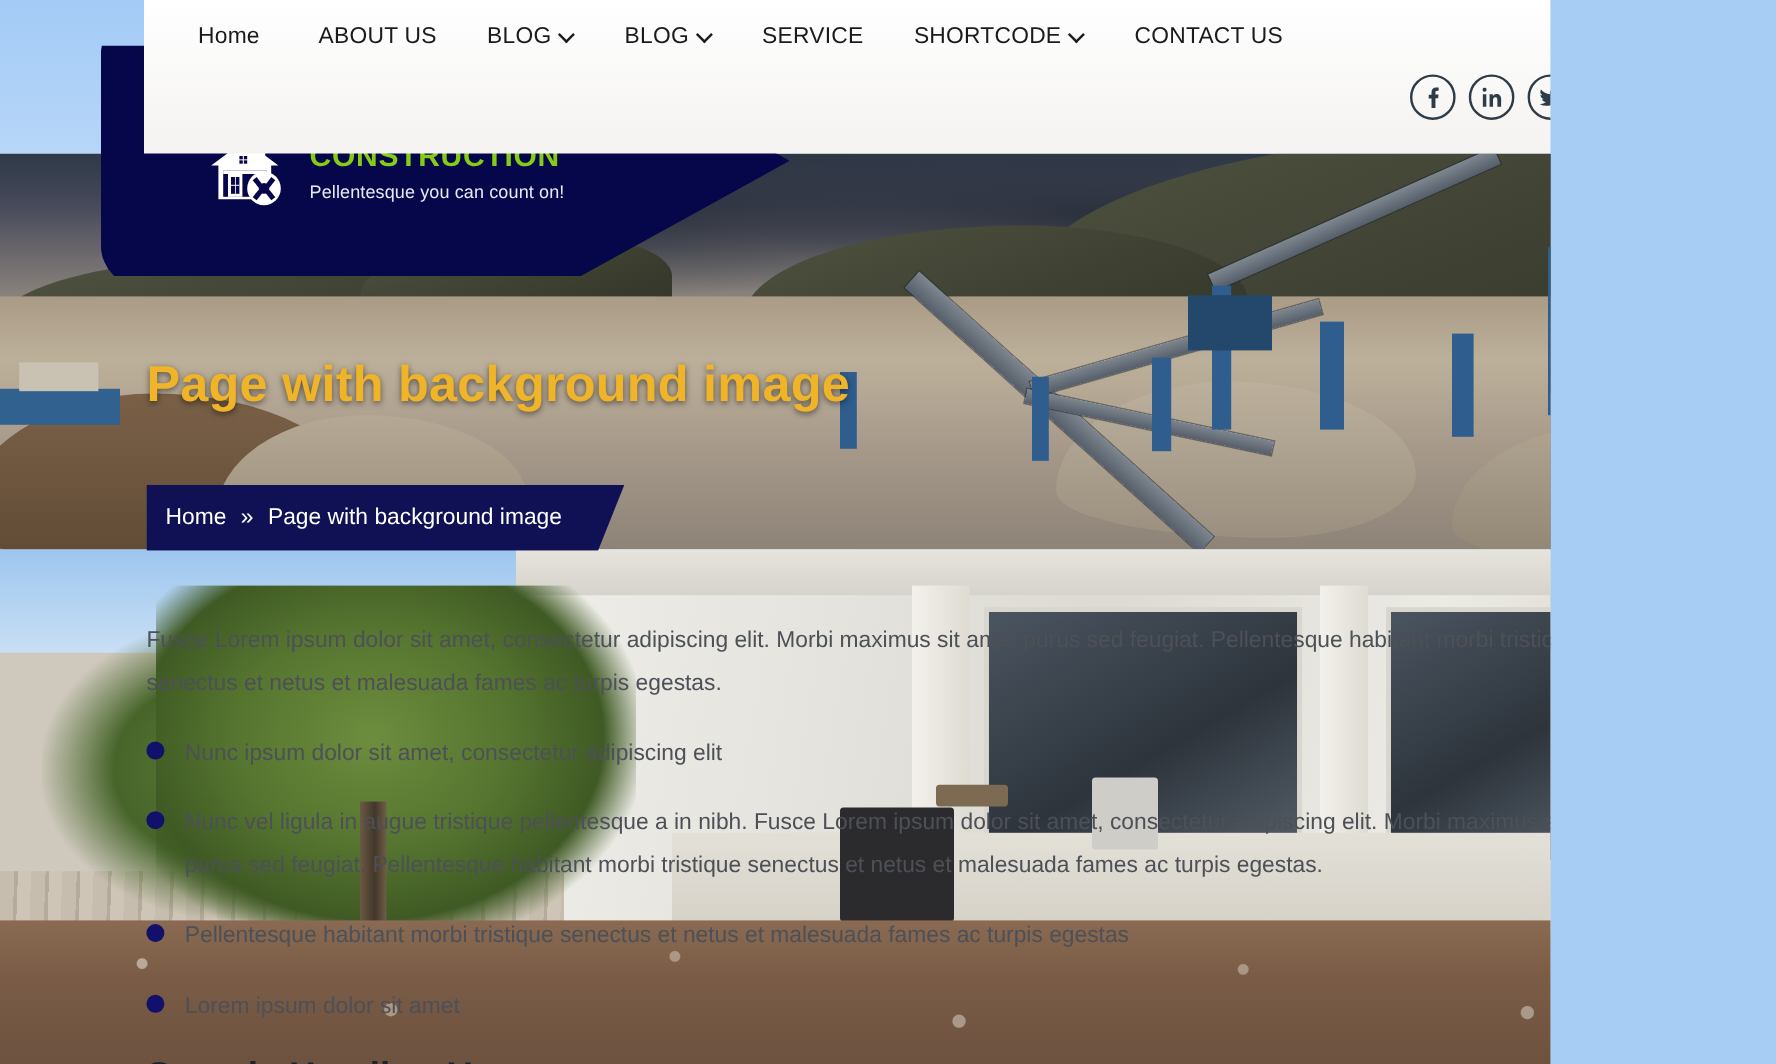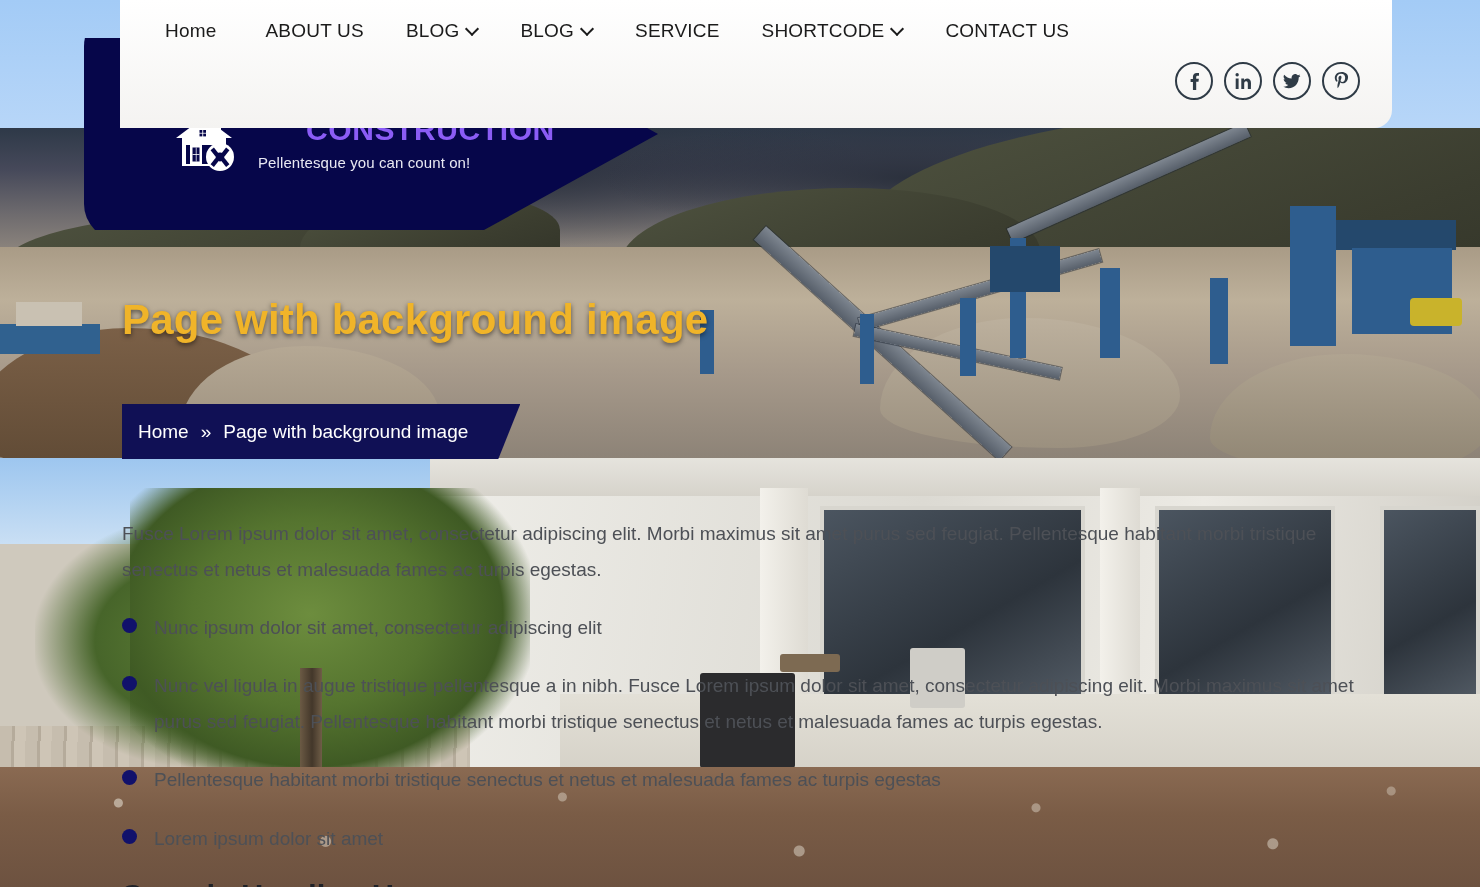--- a/index.html
+++ b/index.html
@@ -1,21 +1,21 @@
 <!DOCTYPE html>
 <html><head>
 <meta charset="utf-8">
 <style>
   * { margin:0; padding:0; box-sizing:border-box; }
   html,body{
     width:1480px; height:887px; overflow:hidden;
     font-family:"Liberation Sans", sans-serif;
     background:#a8cdf5;
   }
-  .page{ position:relative; width:1480px; height:887px; overflow:hidden; }
+  .page{ position:relative; width:1292px; height:887px; overflow:hidden; }
 
   
   .hero{
     position:absolute; left:0; top:128px; width:1480px; height:330px;
     overflow:hidden;
   }
   .sky-band{
     position:absolute; left:0; top:0; width:1480px; height:128px;
     background:linear-gradient(#a3cbf6,#b7d6f8);
   }
@@ -145,21 +145,21 @@
     position:absolute; left:84px; top:10px; width:574px; height:230px;
     background:#06064a; z-index:30;
     clip-path:polygon(0 28px, 400px 28px, 574px 124px, 400px 220px, 0 220px);
     border-top-left-radius:36px; border-bottom-left-radius:36px;
   }
   .logo-inner{
     position:absolute; left:90px; top:104px; display:flex; align-items:center; gap:18px;
   }
   .logo-mark{ width:66px; height:58px; position:relative; }
   .logo-text .lt-title{
-    color:#8b5cf6; font-size:30px; font-weight:bold; letter-spacing:.6px; line-height:1;margin-left:48px;
+    color:#84cc16; font-size:25px; font-weight:bold; letter-spacing:.6px; line-height:1;
   }
   .logo-text .lt-sub{
     color:#e9e9f3; font-size:15px; margin-top:9px; letter-spacing:.1px;
   }
 
   
   .hero-title{
     position:absolute; left:122px; top:296px; z-index:20;
     font-size:42px; font-weight:bold; color:#f0b429;
     text-shadow:0 2px 5px rgba(0,0,0,.55);

